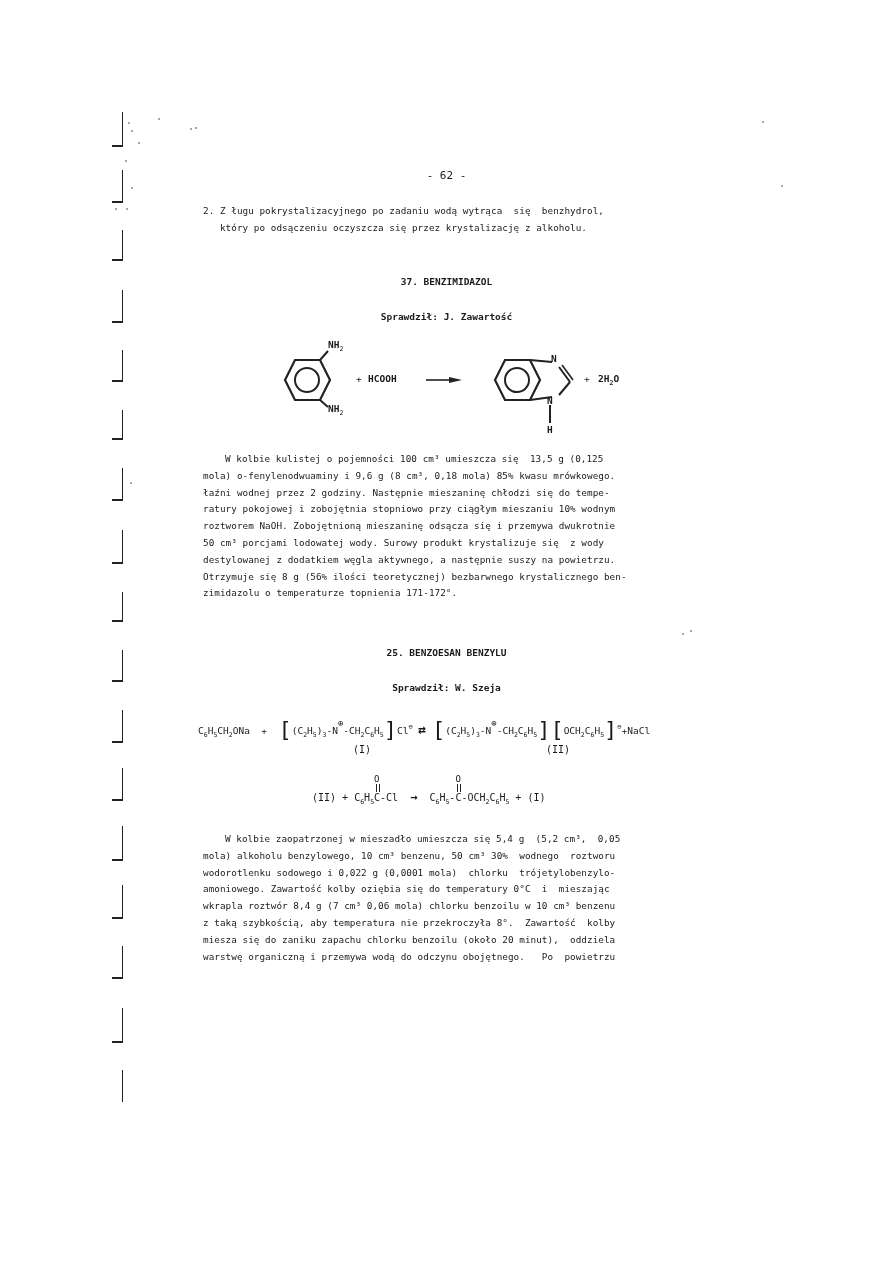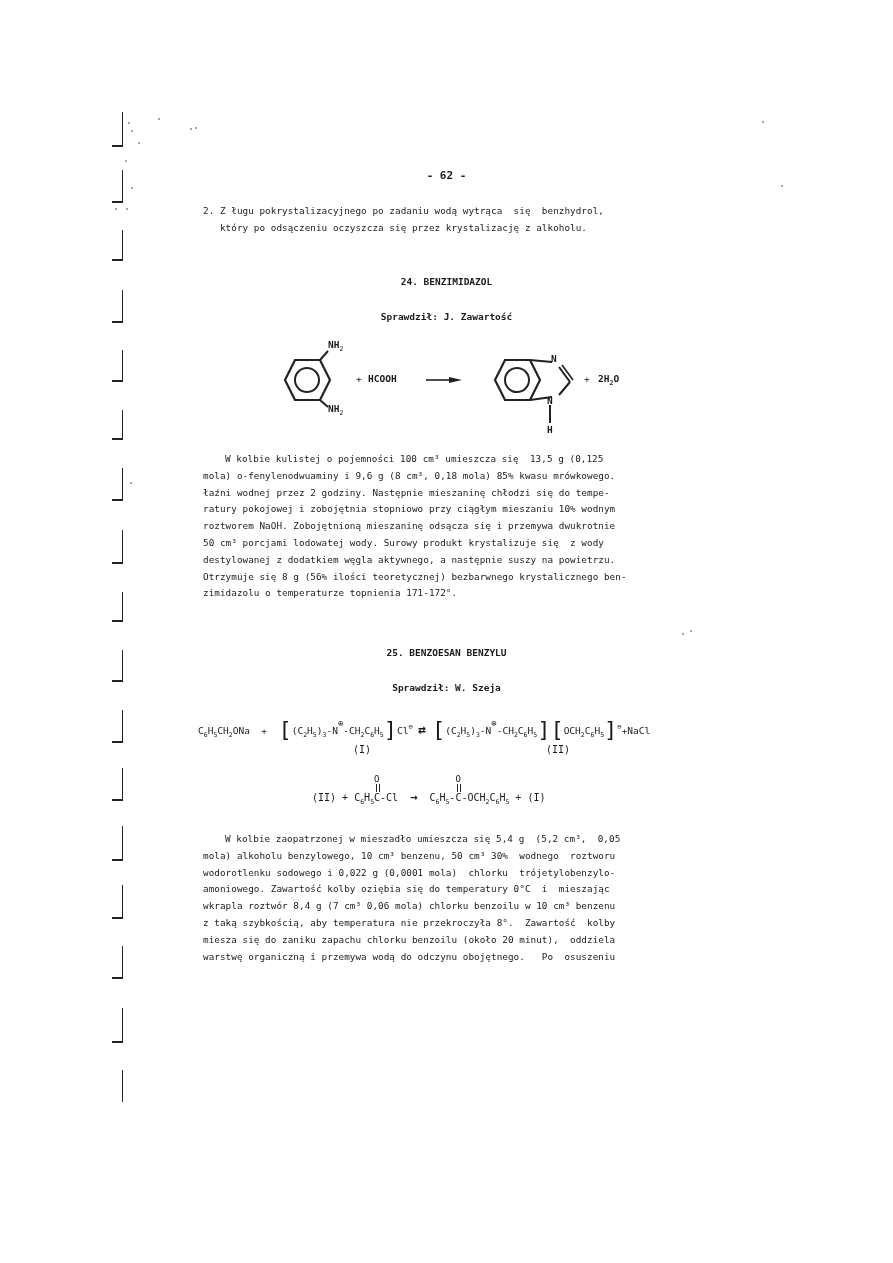--- a/index.html
+++ b/index.html
@@ -8,21 +8,21 @@
       font-family: "DejaVu Sans Mono", "Liberation Mono", monospace;
       color: #1a1a1a;
     }
     .binder {
       position: absolute; left: 112px; width: 10px; border-right: 1.6px solid #222;
     }
     .binder.hooked::after {
       content: ""; position: absolute; left: 0; bottom: 0; width: 10px; border-bottom: 2px solid #222;
     }
     .speck { position: absolute; width: 2px; height: 2px; background: #888; border-radius: 50%; }
-    .page-num { position: absolute; top: 169px; left: 0; width: 893px; text-align: center; font-size: 11px; font-weight: bold; }
+    .page-num { position: absolute; top: 169px; left: 0; width: 893px; text-align: center; font-size: 11px; font-weight: normal; }
     .text { position: absolute; left: 203px; width: 540px; font-size: 9.3px; font-weight: normal; line-height: 16.8px; letter-spacing: 0.05px; }
     .line { white-space: pre; display: block; }
     .heading { position: absolute; left: 0; width: 893px; text-align: center; font-size: 9.5px; font-weight: bold; }
     sup { font-size: 7px; vertical-align: 5px; line-height: 0; }
     sub { font-size: 6.5px; vertical-align: -3px; line-height: 0; }
     .scheme { position: absolute; }
     .chem { position: absolute; font-size: 9.5px; white-space: nowrap; font-weight: normal; }
     .chem b { font-weight: bold; }
     .bigbr { font-size: 22px; font-weight: normal; vertical-align: -3px; line-height: 0; }
     .label { position: absolute; font-size: 10px; }
@@ -69,21 +69,21 @@
   <div class="speck" style="left:690px;top:630px;"></div>
 </div>
 
 <div class="page-num">- 62 -</div>
 
 <div class="text" style="top:203px;">
   <span class="line">2. Z ługu pokrystalizacyjnego po zadaniu wodą wytrąca  się  benzhydrol,</span>
   <span class="line">   który po odsączeniu oczyszcza się przez krystalizację z alkoholu.</span>
 </div>
 
-<div class="heading" style="top:276px;">24. BENZIMIDAZOL</div>
+<div class="heading" style="top:276px;">37. BENZIMIDAZOL</div>
 <div class="heading" style="top:311px;">Sprawdził: J. Zawartość</div>
 
 <div class="scheme" style="left:250px;top:335px;width:420px;height:120px;">
   <svg width="420" height="120" style="position:absolute;left:0;top:0;">
 
     <polygon points="45,25 70,25 80,45 70,65 45,65 35,45" fill="none" stroke="#222" stroke-width="2.2"></polygon>
     <circle cx="57" cy="45" r="12" fill="none" stroke="#222" stroke-width="2"></circle>
     <line x1="70" y1="25" x2="78" y2="16" stroke="#222" stroke-width="2"></line>
     <line x1="70" y1="65" x2="78" y2="72" stroke="#222" stroke-width="2"></line>
 
@@ -143,14 +143,14 @@
 </div>
 
 <div class="text" style="top:831px;">
   <span class="line" style="padding-left:22px;">W kolbie zaopatrzonej w mieszadło umieszcza się 5,4 g  (5,2 cm³,  0,05</span>
   <span class="line">mola) alkoholu benzylowego, 10 cm³ benzenu, 50 cm³ 30%  wodnego  roztworu</span>
   <span class="line">wodorotlenku sodowego i 0,022 g (0,0001 mola)  chlorku  trójetylobenzylo-</span>
   <span class="line">amoniowego. Zawartość kolby oziębia się do temperatury 0°C  i  mieszając</span>
   <span class="line">wkrapla roztwór 8,4 g (7 cm³ 0,06 mola) chlorku benzoilu w 10 cm³ benzenu</span>
   <span class="line">z taką szybkością, aby temperatura nie przekroczyła 8°.  Zawartość  kolby</span>
   <span class="line">miesza się do zaniku zapachu chlorku benzoilu (około 20 minut),  oddziela</span>
-  <span class="line">warstwę organiczną i przemywa wodą do odczynu obojętnego.   Po  osuszeniu</span>
+  <span class="line">warstwę organiczną i przemywa wodą do odczynu obojętnego.   Po  powietrzu</span>
 </div>
 
 </body></html>

